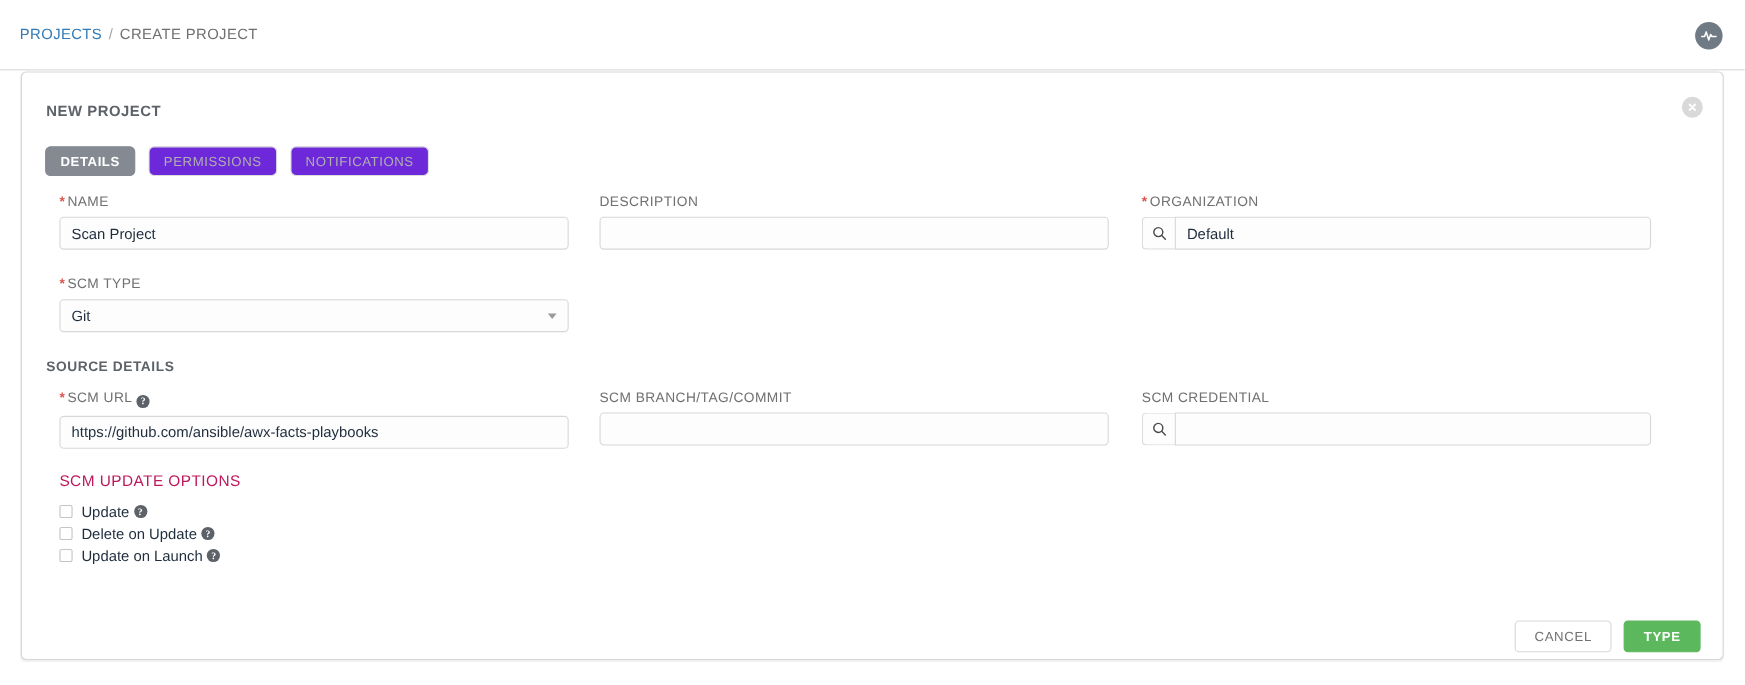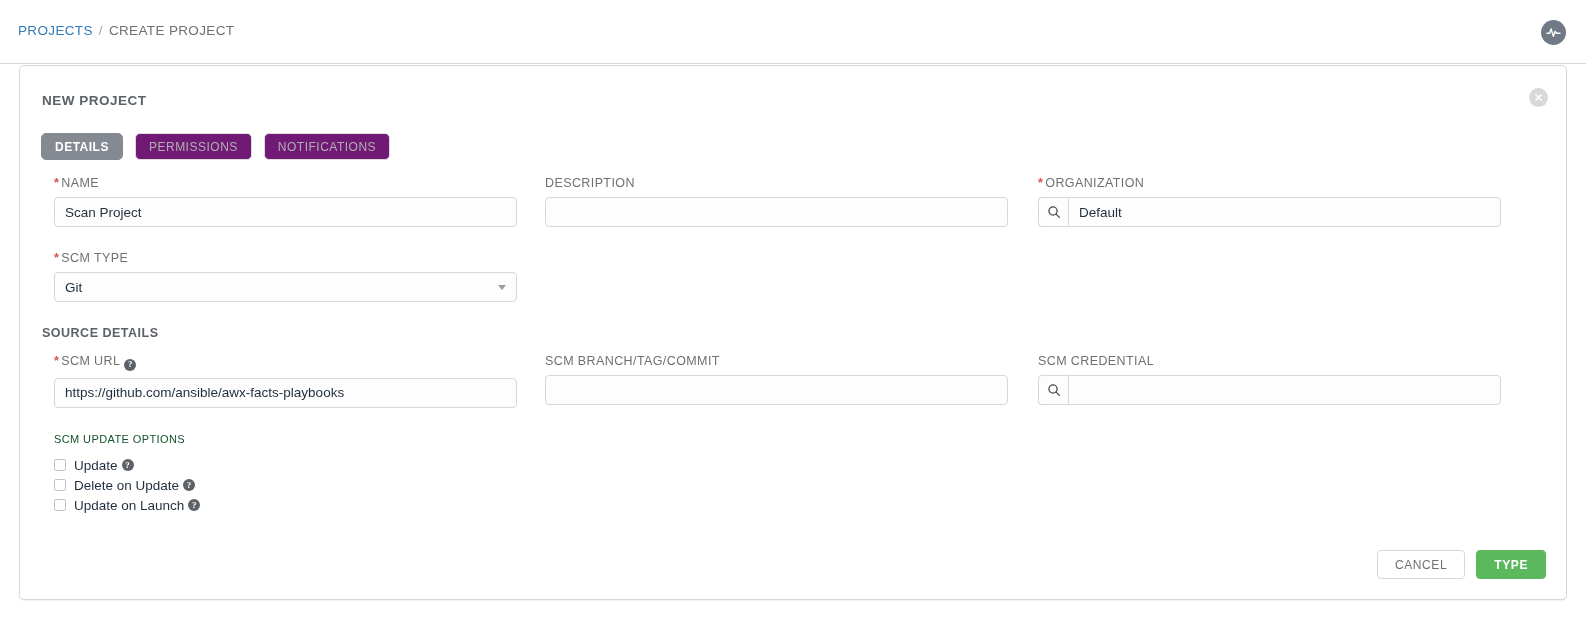--- a/index.html
+++ b/index.html
@@ -101,21 +101,21 @@
     cursor: pointer;
     white-space: nowrap;
   }
   .tab.active {
     background: #848992;
     color: #ffffff;
     border: 1px solid #848992;
     font-weight: bold;
   }
   .tab.inactive {
-    background: #701a75;
+    background: #6d28d9;
     color: #b0b0b0;
     border: 1px solid #dcdcdc;
   }
 
   
   .form {
     position: absolute;
     left: 22px; top: 110px;
     width: 1504px;
   }
@@ -215,22 +215,22 @@
   
   .section-head {
     font-size: 12.5px;
     font-weight: bold;
     color: #5c6268;
     letter-spacing: 0.5px;
   }
 
   
   .opt-label {
-    font-size: 11px;
-    color: #14532d;
+    font-size: 14px;
+    color: #be185d;
     letter-spacing: 0.4px;
   }
   .cb-row {
     display: flex;
     align-items: center;
     height: 20px;
     margin-bottom: 0px;
   }
   .cb {
     width: 12px; height: 12px;
@@ -243,21 +243,21 @@
   }
   .cb-text {
     font-size: 13.5px;
     color: #1f2d3d;
     white-space: nowrap;
   }
 
   
   .footer {
     position: absolute;
-    right: 20px; bottom: 20px;
+    right: 20px; bottom: 6px;
     display: flex;
     gap: 11px;
     align-items: center;
   }
   .btn {
     height: 29px;
     padding: 0 17px;
     display: flex;
     align-items: center;
     justify-content: center;

